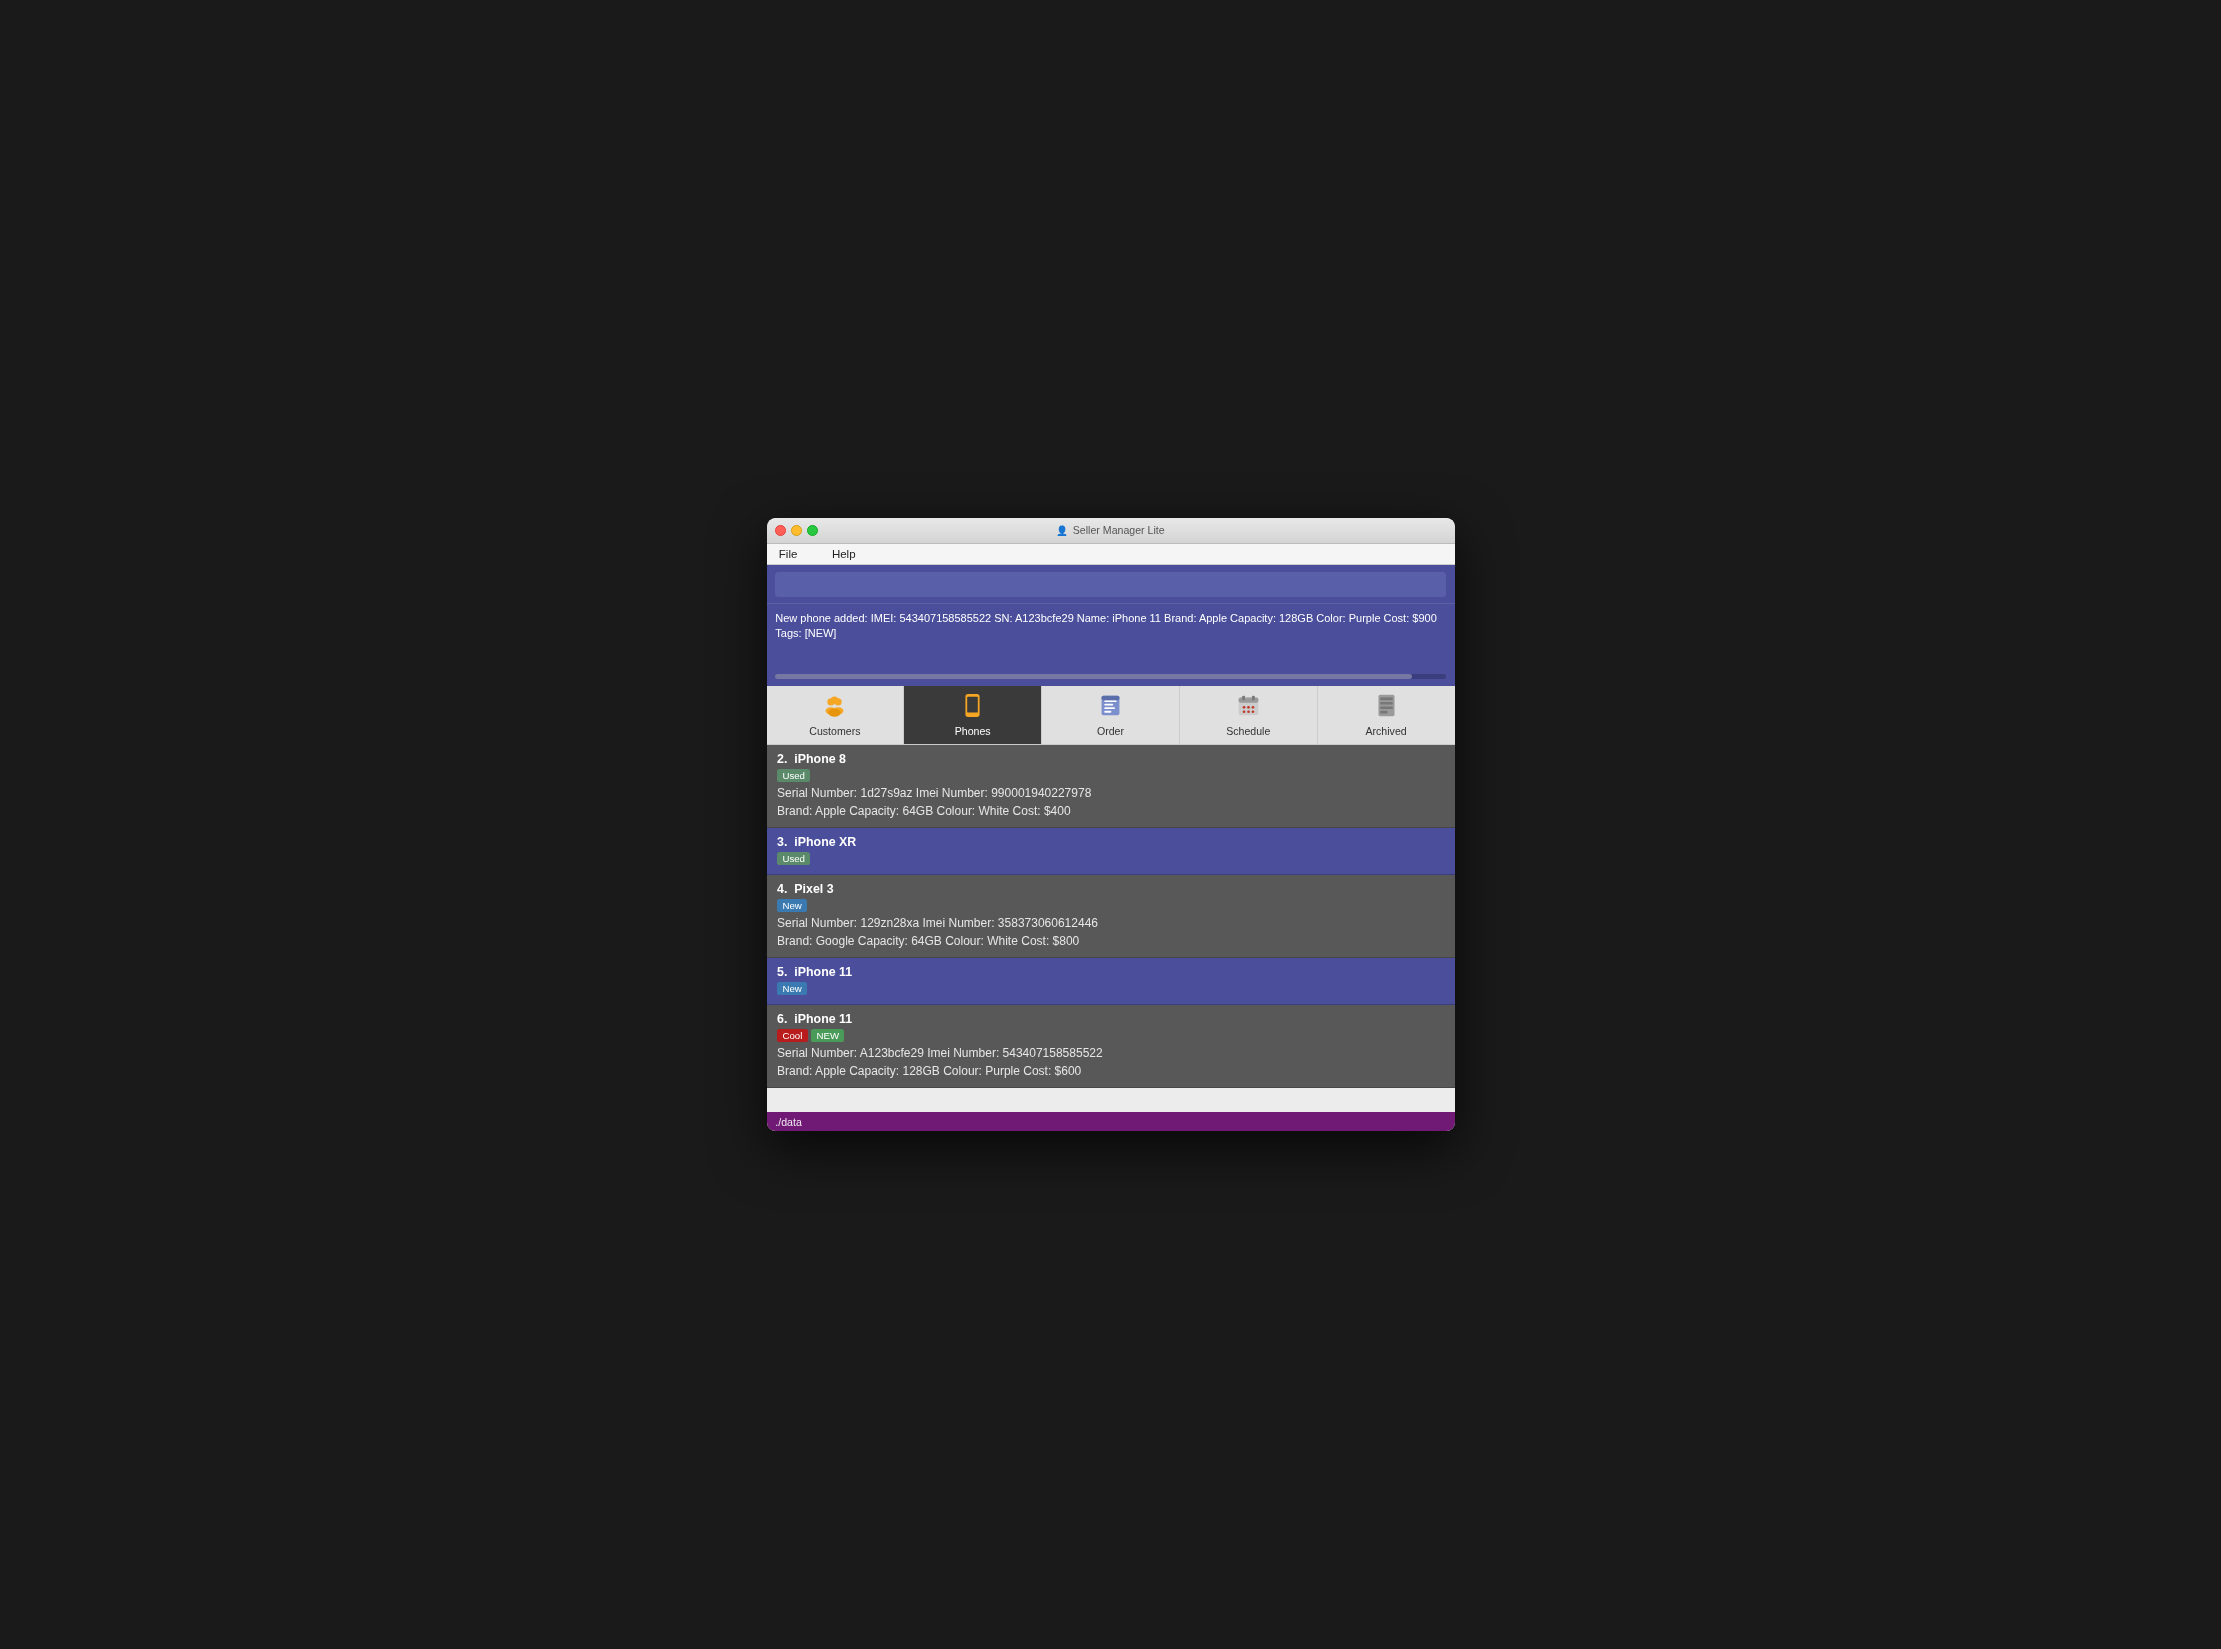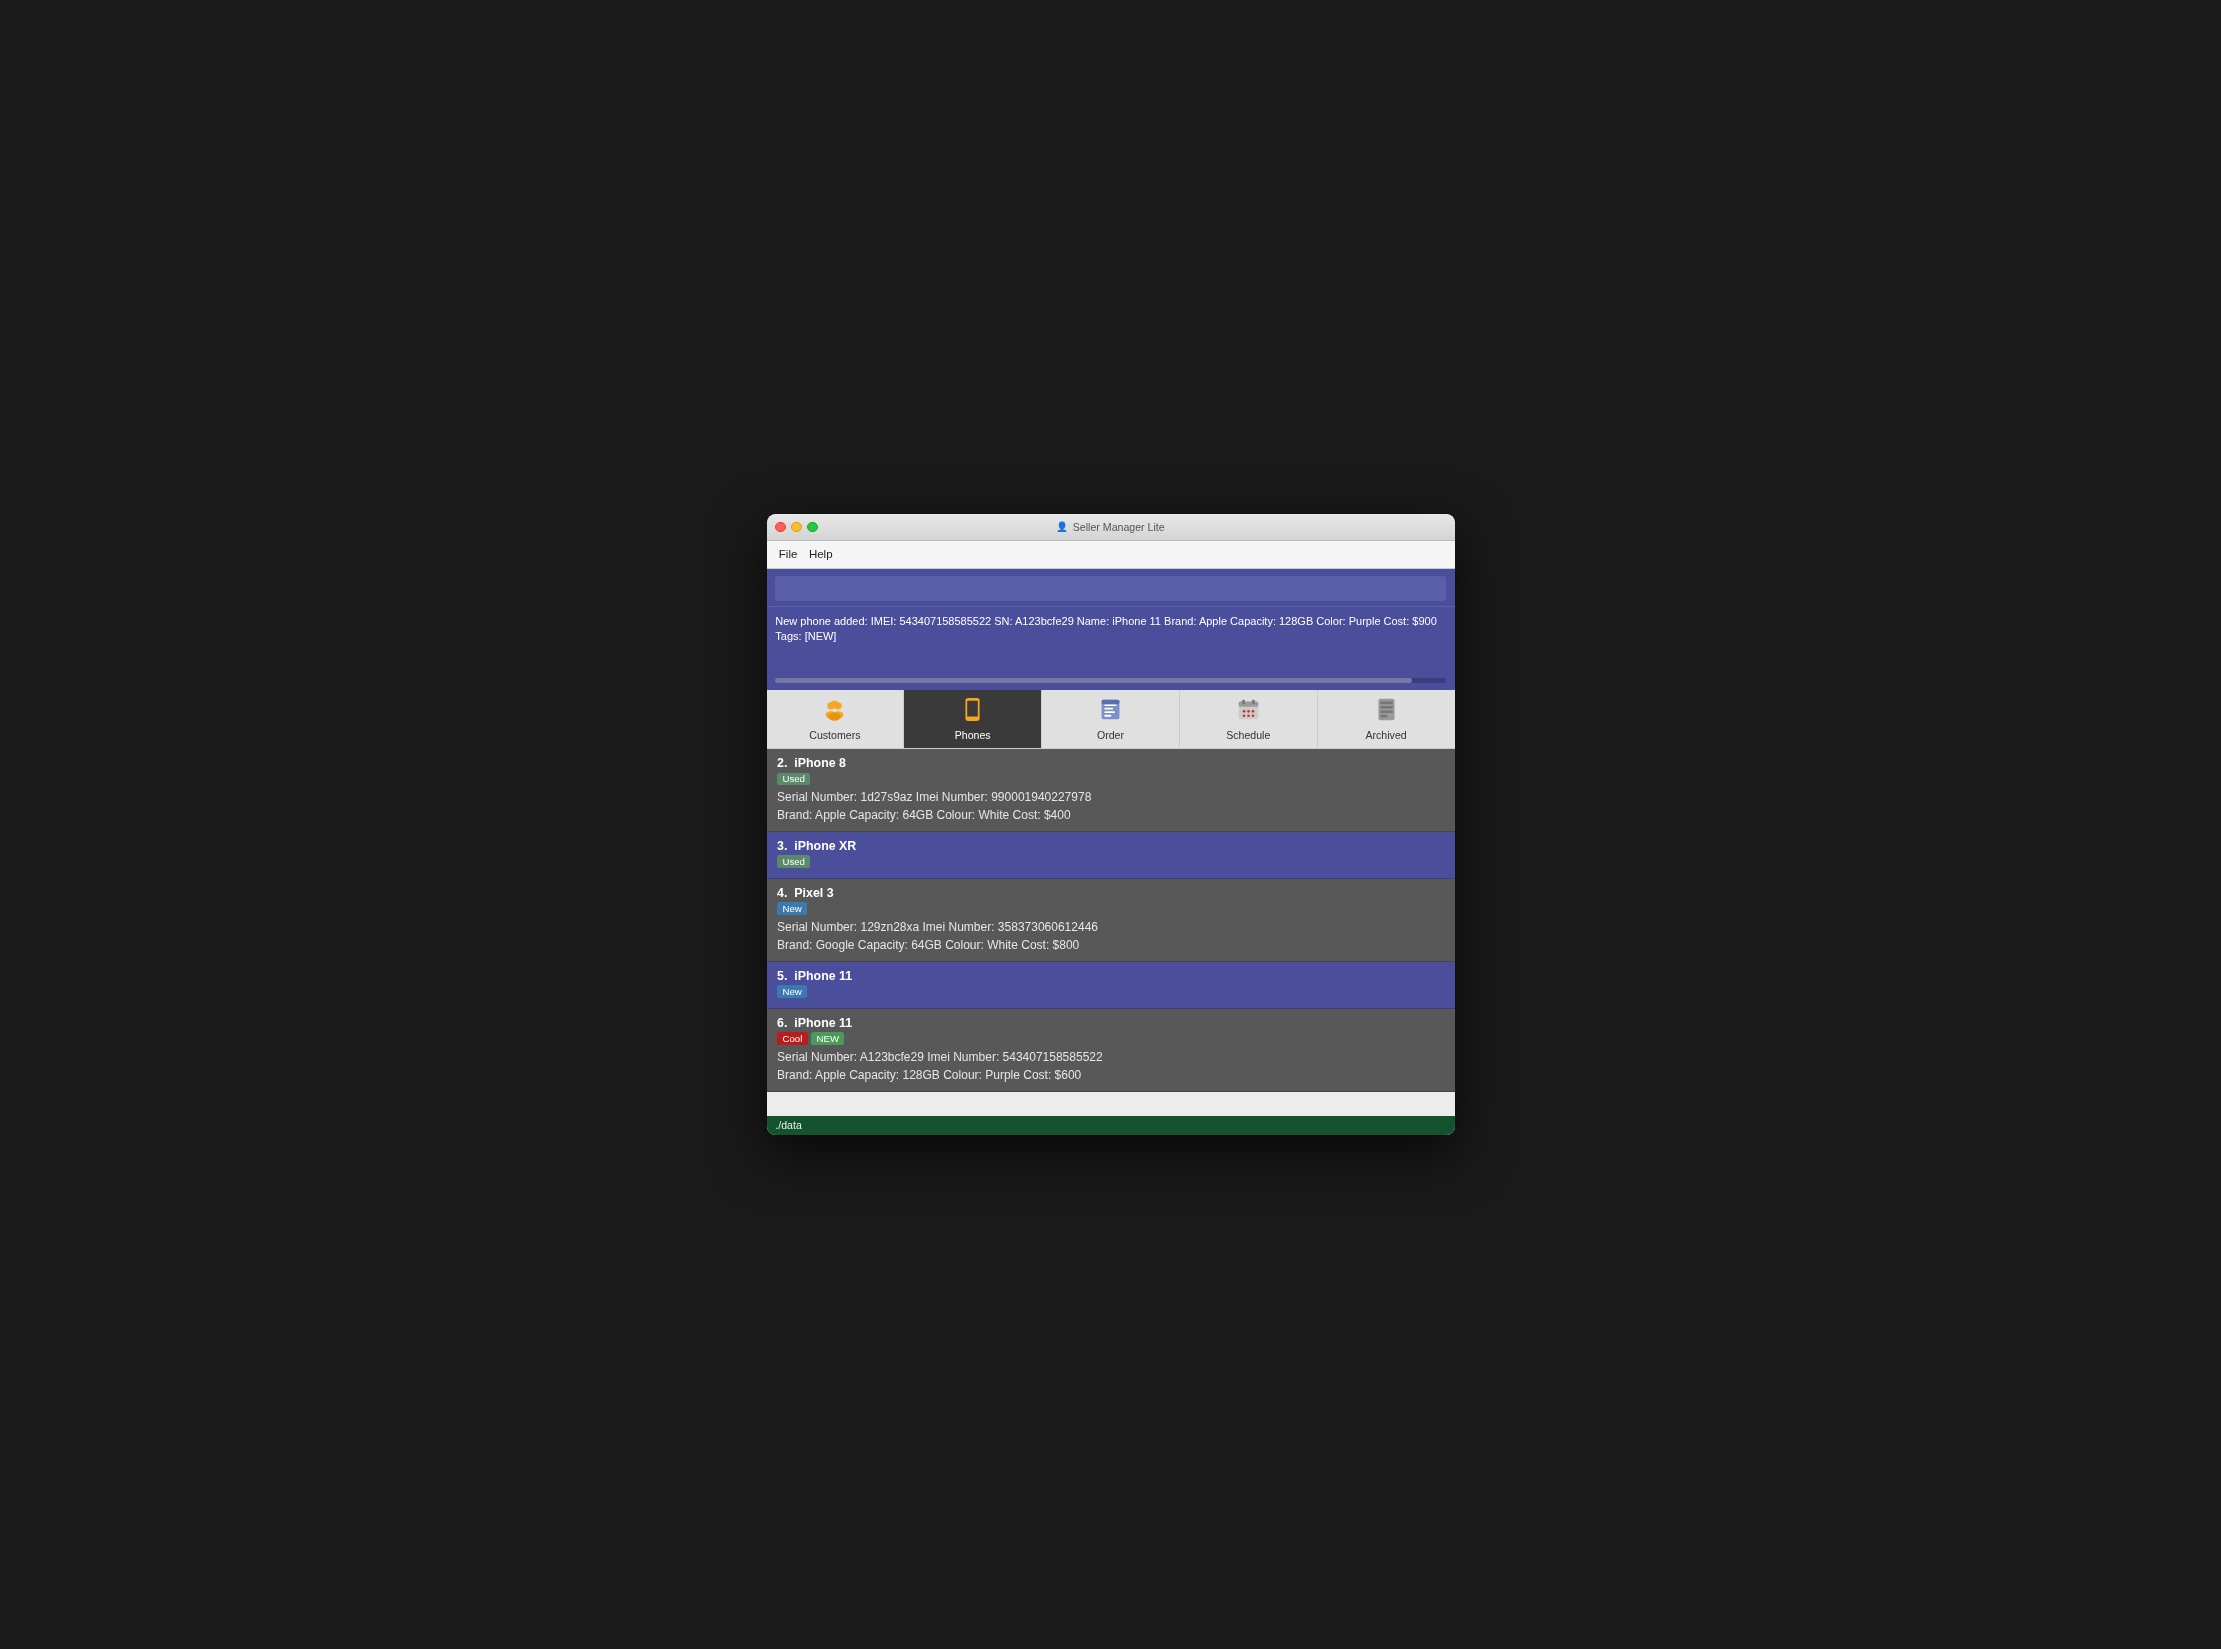--- a/index.html
+++ b/index.html
@@ -51,26 +51,26 @@
       display: flex;
       align-items: center;
       gap: 4.4px;
     }
     .title-bar-icon {
       font-size: 9.7px;
     }
     
     .menu-bar {
       background: #f5f5f5;
-      height: 28px;
+      height: 21px;
       display: flex;
       align-items: center;
       padding: 0 7px;
       border-bottom: 0.9px solid #ccc;
-      gap: 1px;
+      gap: 24px;
     }
     .menu-item {
       font-size: 11.5px;
       color: #222;
       cursor: pointer;
       padding: 1.8px 5.3px;
       border-radius: 2.6px;
     }
     
     .search-area {
@@ -196,21 +196,21 @@
       font-size: 12px;
       color: rgba(255,255,255,0.85);
       line-height: 1.5;
     }
     
     .phone-list::-webkit-scrollbar { width: 7px; }
     .phone-list::-webkit-scrollbar-track { background: #444; }
     .phone-list::-webkit-scrollbar-thumb { background: #888; border-radius: 3.5px; }
     
     .status-bar {
-      background: #14532d;
+      background: #701a75;
       padding: 3.5px 8.8px;
       font-size: 10.6px;
       color: rgba(255,255,255,0.9);
       margin-top: 24px;
     }
   </style>
 </head>
 <body>
 
 <div class="window">

